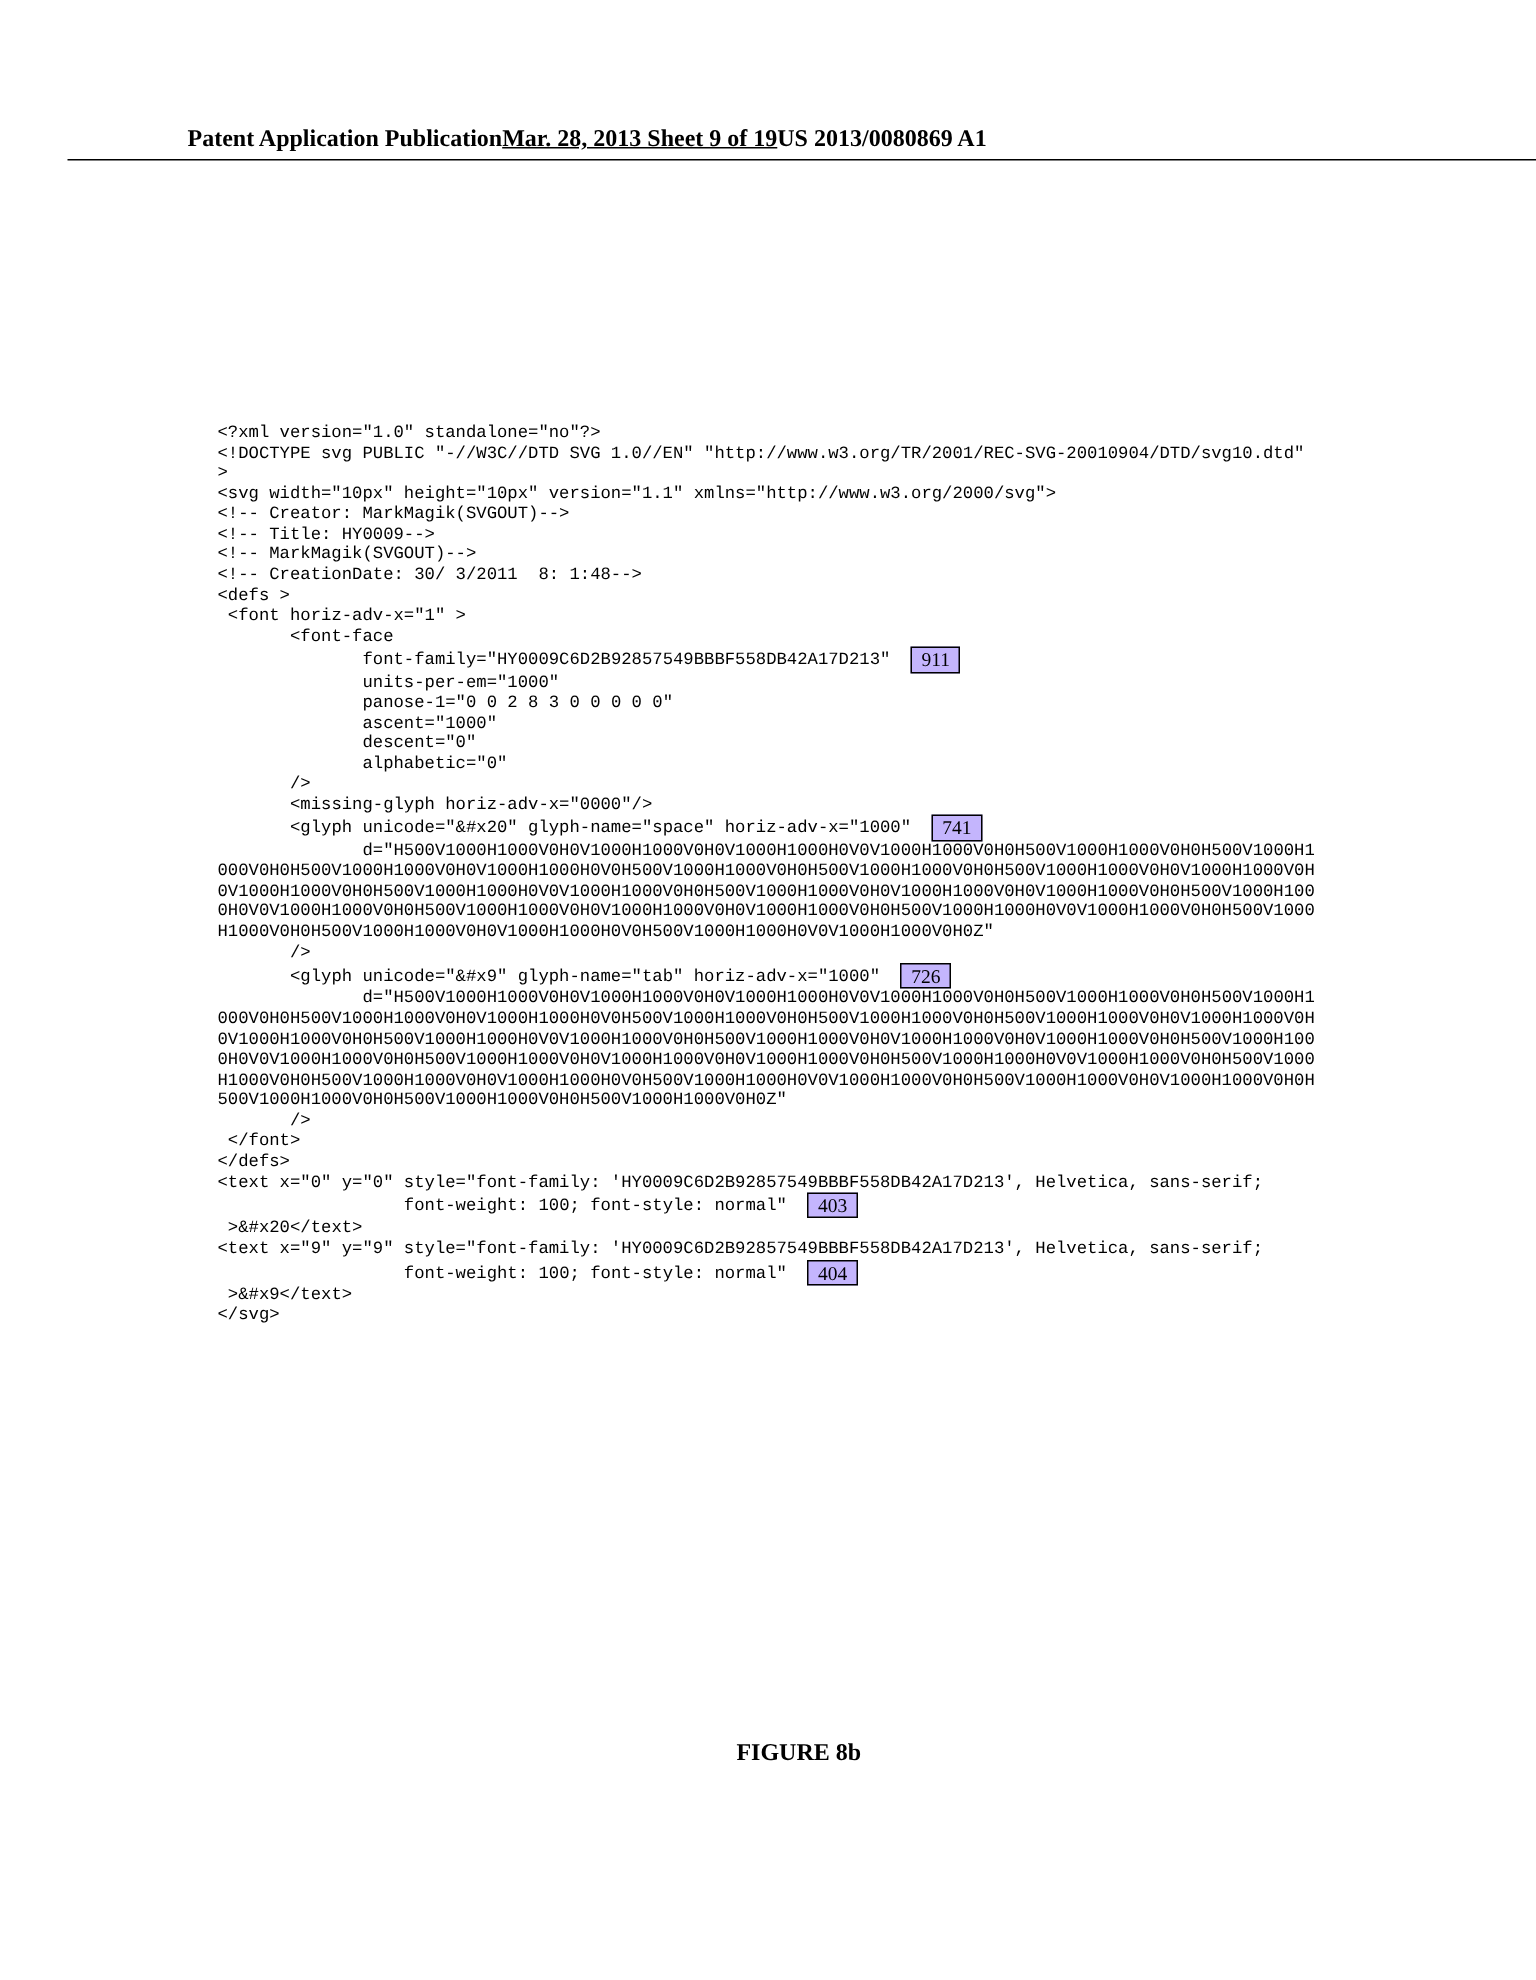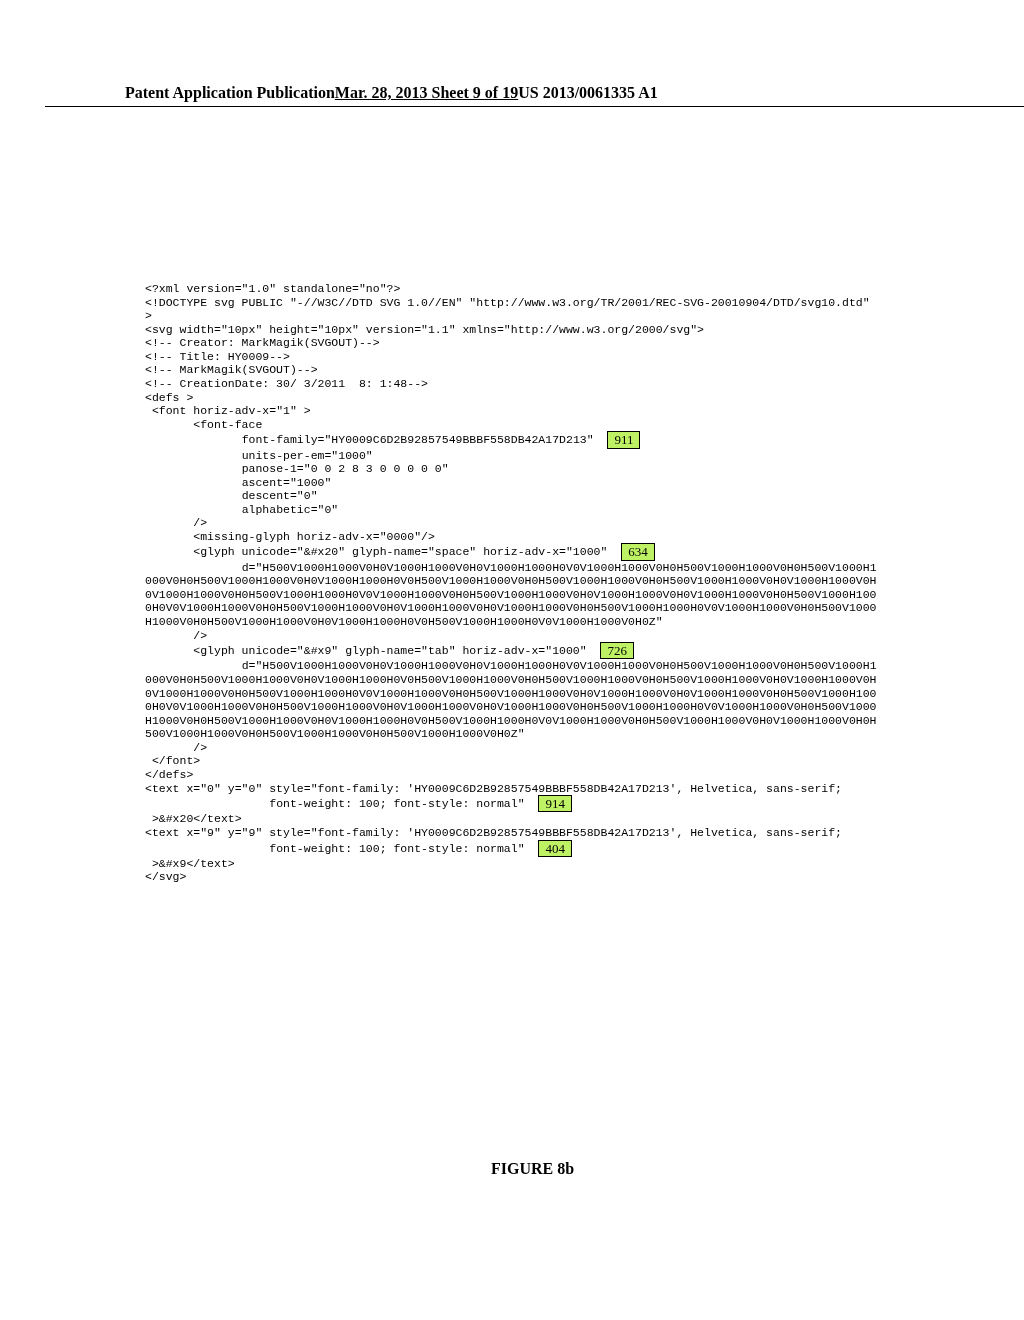--- a/index.html
+++ b/index.html
@@ -35,70 +35,70 @@
   line-height: 1.18;
   white-space: pre-wrap;
   word-break: break-all;
 }
 .callout {
   display: inline-block;
   border: 1.5px solid #000;
   padding: 0 6px;
   font-family: "Times New Roman", serif;
   font-size: 13px;
-  background: #bef264;
+  background: #c4b5fd;
   vertical-align: middle;
 }
 .figure-caption {
   position: absolute;
   top: 1160px;
   left: 0;
   right: 0;
   text-align: center;
   font-weight: bold;
   font-size: 16px;
   padding-left: 41px;
 }
 </style>
 </head>
 <body>
 
 <div class="header">
   <span class="left">Patent Application Publication</span>
   <span class="center">Mar. 28, 2013  Sheet 9 of 19</span>
-  <span class="right">US 2013/0061335 A1</span>
+  <span class="right">US 2013/0080869 A1</span>
 </div>
 
 <div class="code-block"><span>&lt;?xml version="1.0" standalone="no"?&gt;</span>
 <span>&lt;!DOCTYPE svg PUBLIC "-//W3C//DTD SVG 1.0//EN" "http://www.w3.org/TR/2001/REC-SVG-20010904/DTD/svg10.dtd" &gt;</span>
 <span>&lt;svg width="10px" height="10px" version="1.1" xmlns="http://www.w3.org/2000/svg"&gt;</span>
 <span>&lt;!-- Creator: MarkMagik(SVGOUT)--&gt;</span>
 <span>&lt;!-- Title: HY0009--&gt;</span>
 <span>&lt;!-- MarkMagik(SVGOUT)--&gt;</span>
 <span>&lt;!-- CreationDate: 30/ 3/2011  8: 1:48--&gt;</span>
 <span>&lt;defs &gt;</span>
 <span> &lt;font horiz-adv-x="1" &gt;</span>
 <span>       &lt;font-face</span>
 <span>              font-family="HY0009C6D2B92857549BBBF558DB42A17D213"  </span><span class="callout">911</span>
 <span>              units-per-em="1000"</span>
 <span>              panose-1="0 0 2 8 3 0 0 0 0 0"</span>
 <span>              ascent="1000"</span>
 <span>              descent="0"</span>
 <span>              alphabetic="0"</span>
 <span>       /&gt;</span>
 <span>       &lt;missing-glyph horiz-adv-x="0000"/&gt;</span>
-<span>       &lt;glyph unicode="&amp;#x20" glyph-name="space" horiz-adv-x="1000"  </span><span class="callout">634</span>
+<span>       &lt;glyph unicode="&amp;#x20" glyph-name="space" horiz-adv-x="1000"  </span><span class="callout">741</span>
 <span>              d="H500V1000H1000V0H0V1000H1000V0H0V1000H1000H0V0V1000H1000V0H0H500V1000H1000V0H0H500V1000H1000V0H0H500V1000H1000V0H0V1000H1000H0V0H500V1000H1000V0H0H500V1000H1000V0H0H500V1000H1000V0H0V1000H1000V0H0V1000H1000V0H0H500V1000H1000H0V0V1000H1000V0H0H500V1000H1000V0H0V1000H1000V0H0V1000H1000V0H0H500V1000H1000H0V0V1000H1000V0H0H500V1000H1000V0H0V1000H1000V0H0V1000H1000V0H0H500V1000H1000H0V0V1000H1000V0H0H500V1000H1000V0H0H500V1000H1000V0H0V1000H1000H0V0H500V1000H1000H0V0V1000H1000V0H0Z"</span>
 <span>       /&gt;</span>
 <span>       &lt;glyph unicode="&amp;#x9" glyph-name="tab" horiz-adv-x="1000"  </span><span class="callout">726</span>
 <span>              d="H500V1000H1000V0H0V1000H1000V0H0V1000H1000H0V0V1000H1000V0H0H500V1000H1000V0H0H500V1000H1000V0H0H500V1000H1000V0H0V1000H1000H0V0H500V1000H1000V0H0H500V1000H1000V0H0H500V1000H1000V0H0V1000H1000V0H0V1000H1000V0H0H500V1000H1000H0V0V1000H1000V0H0H500V1000H1000V0H0V1000H1000V0H0V1000H1000V0H0H500V1000H1000H0V0V1000H1000V0H0H500V1000H1000V0H0V1000H1000V0H0V1000H1000V0H0H500V1000H1000H0V0V1000H1000V0H0H500V1000H1000V0H0H500V1000H1000V0H0V1000H1000H0V0H500V1000H1000H0V0V1000H1000V0H0H500V1000H1000V0H0V1000H1000V0H0H500V1000H1000V0H0H500V1000H1000V0H0H500V1000H1000V0H0Z"</span>
 <span>       /&gt;</span>
 <span> &lt;/font&gt;</span>
 <span>&lt;/defs&gt;</span>
 <span>&lt;text x="0" y="0" style="font-family: 'HY0009C6D2B92857549BBBF558DB42A17D213', Helvetica, sans-serif;</span>
-<span>                  font-weight: 100; font-style: normal"  </span><span class="callout">914</span>
+<span>                  font-weight: 100; font-style: normal"  </span><span class="callout">403</span>
 <span> &gt;&amp;#x20&lt;/text&gt;</span>
 <span>&lt;text x="9" y="9" style="font-family: 'HY0009C6D2B92857549BBBF558DB42A17D213', Helvetica, sans-serif;</span>
 <span>                  font-weight: 100; font-style: normal"  </span><span class="callout">404</span>
 <span> &gt;&amp;#x9&lt;/text&gt;</span>
 <span>&lt;/svg&gt;</span></div>
 
 <div class="figure-caption">FIGURE 8b</div>
 
 </body></html>

